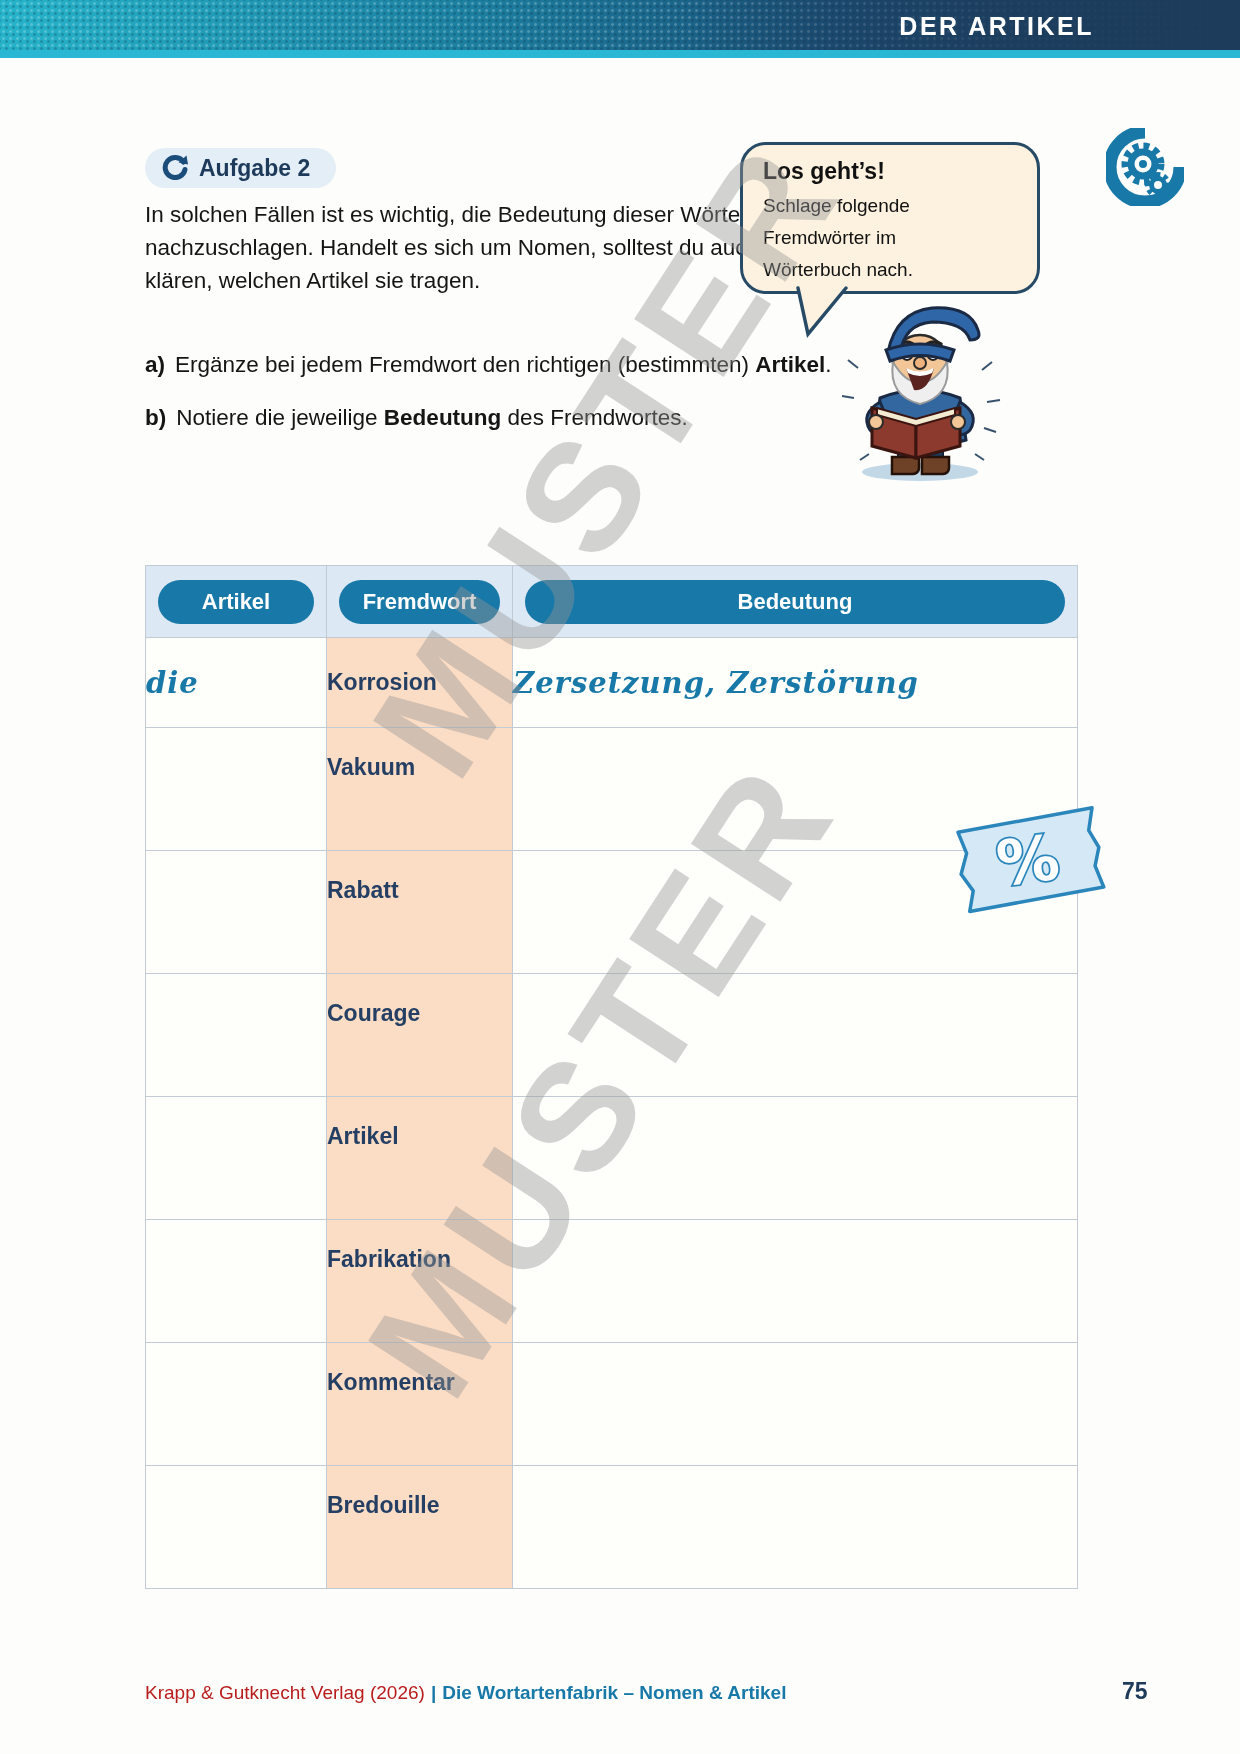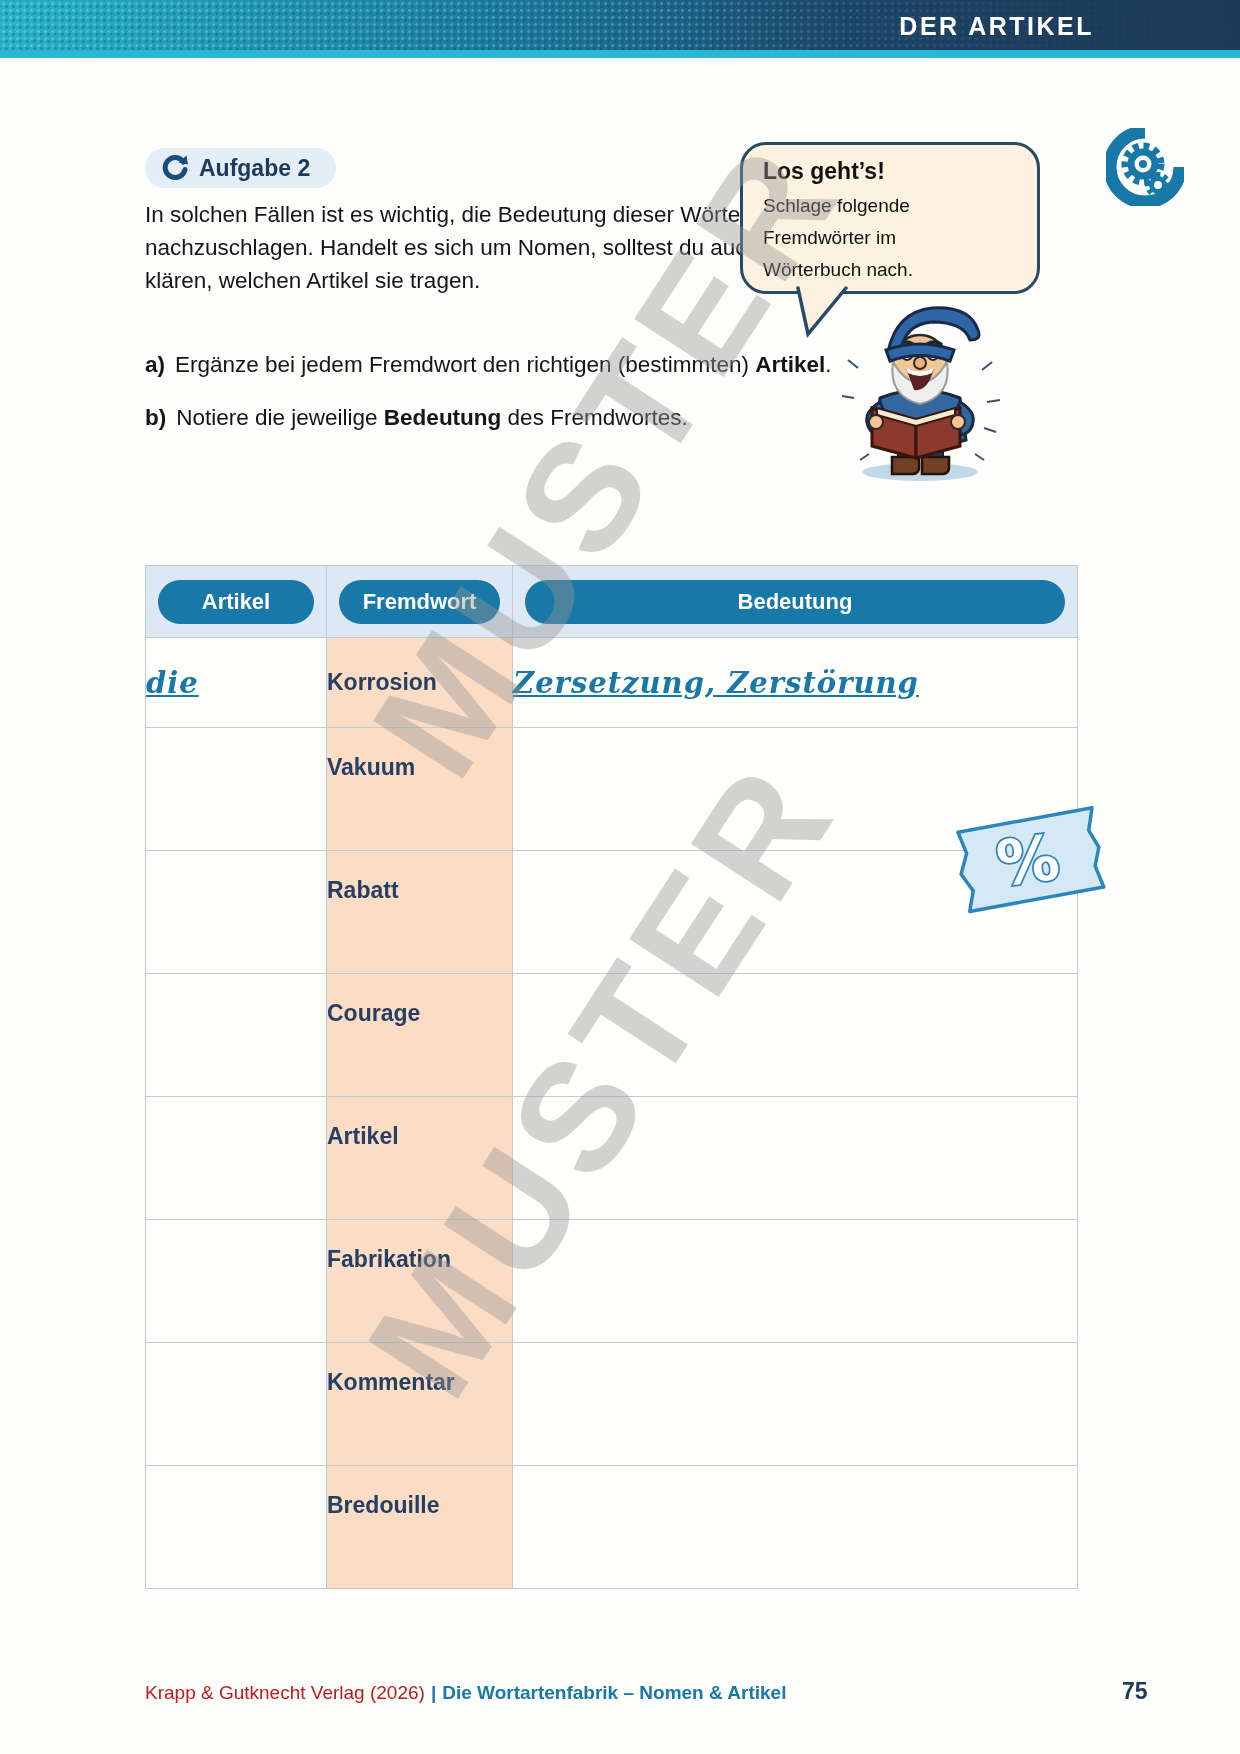--- a/index.html
+++ b/index.html
@@ -52,21 +52,21 @@
   .fw-table{position:absolute;left:145px;top:565px;border-collapse:collapse;z-index:2;
     background:#fefefb;}
   .fw-table th,.fw-table td{border:1px solid #c2cbd3;box-sizing:border-box;padding:0;}
   .fw-table thead tr{height:72px;}
   .fw-table th{background:#dce9f4;}
   .pill{background:#1878a8;border-radius:22px;height:44px;line-height:44px;margin:0 12px;
     color:#fff;font-weight:bold;font-size:22px;text-align:center;}
   .col-artikel{width:181px;} .col-fremd{width:186px;} .col-bedeut{width:565px;}
   .cell-fremd{background:#fbdcc4;font-weight:bold;font-size:23px;color:#243f63;
     padding-left:18px;}
-  .cell-artikel,.cell-bedeut{background:#fefefb;text-decoration:underline;}
+  .cell-artikel,.cell-bedeut{background:#fefefb;}
   .hand{font-family:"DejaVu Serif",serif;font-style:italic;font-weight:bold;
     color:#1878a8;font-size:29px;letter-spacing:1px;}
   .cell-artikel{padding-left:18px;}
   .cell-bedeut{padding-left:16px;}
   .fw-table tbody tr{height:123px;}
   .fw-table tbody tr:first-child{height:90px;}
   .fw-table tbody tr:not(:first-child) td{vertical-align:top;}
   .fw-table tbody tr:not(:first-child) .cell-fremd{padding-top:26px;}
   .fw-table tbody tr:first-child td{vertical-align:middle;}
 

